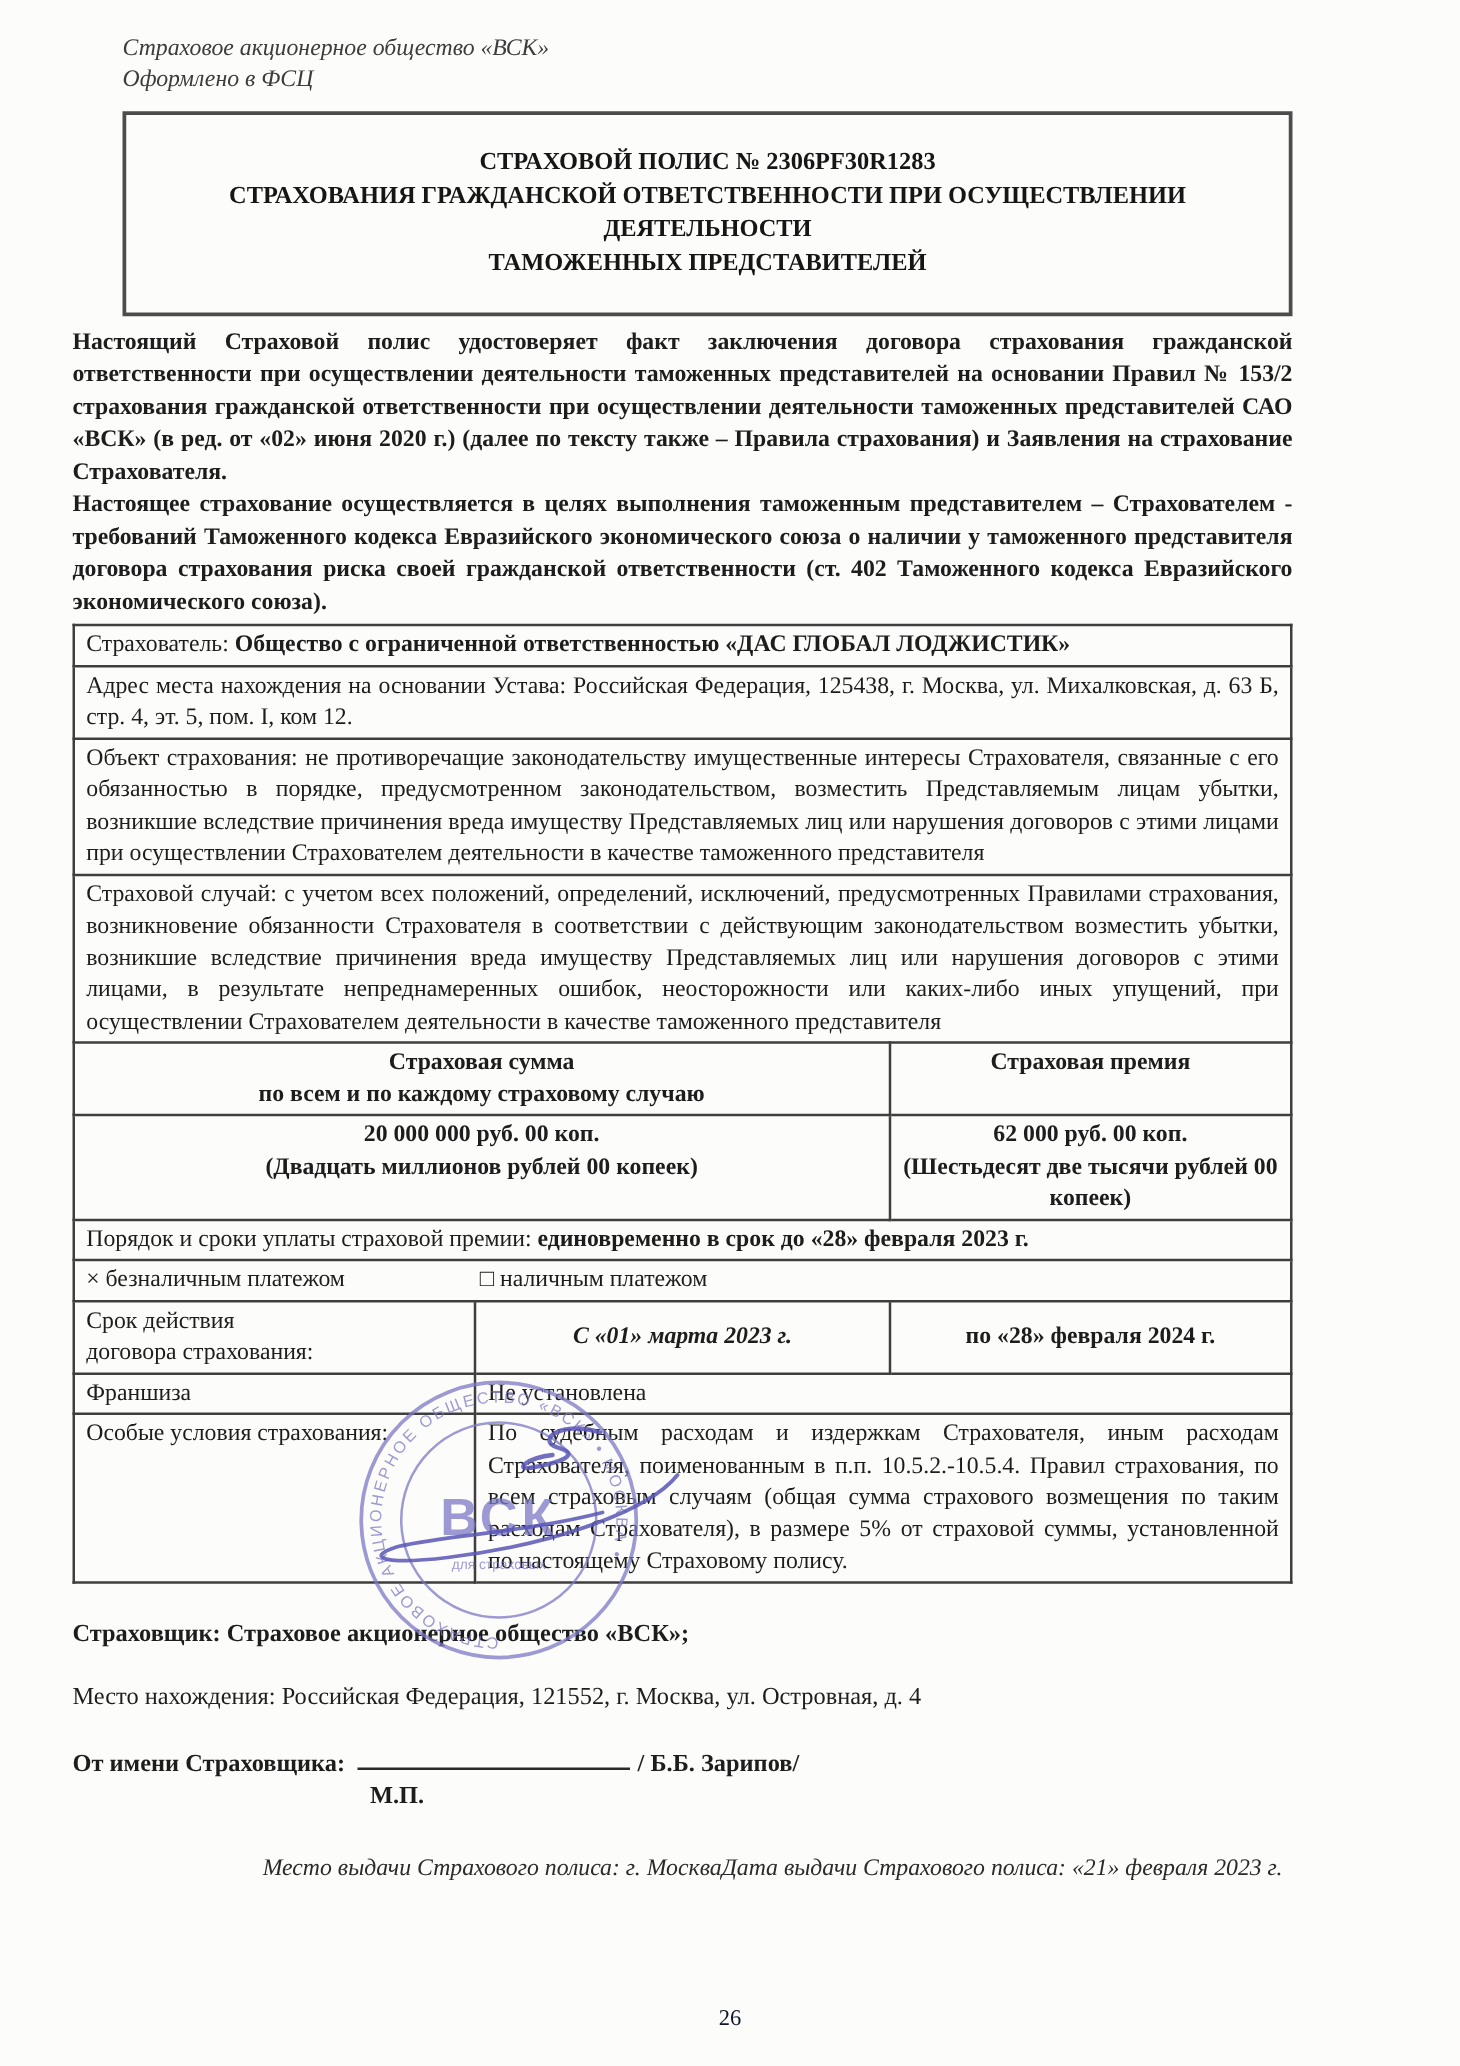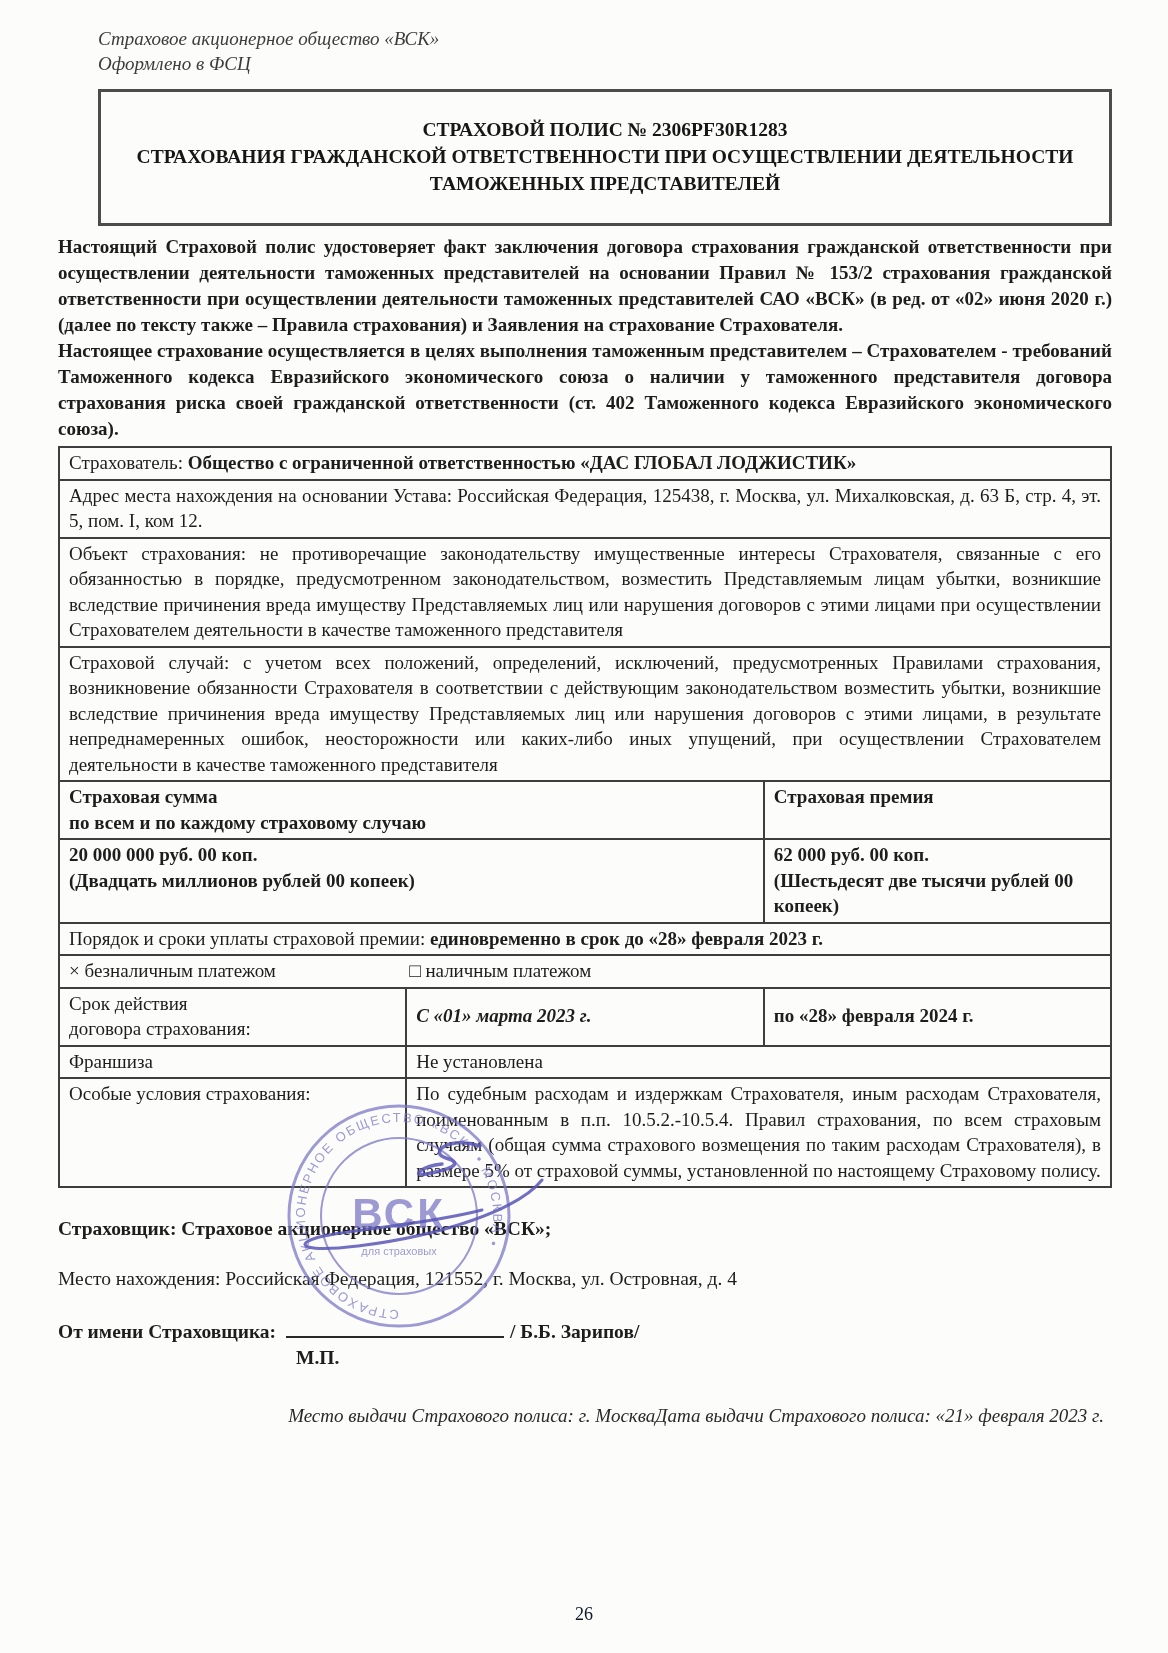--- a/index.html
+++ b/index.html
@@ -4,21 +4,21 @@
 <style>
   html,body{margin:0;padding:0;}
   body{
     width:1168px;height:1653px;
     background:#fcfcfa;
     font-family:"Liberation Serif", serif;
     color:#1d1d1d;
     position:relative;
     overflow:hidden;
   }
-  .doc{position:absolute;left:58px;top:0;width:1054px;}
+  .doc{position:absolute;left:58px;top:0;width:976px;}
   .corp-header{
     margin:26px 0 0 40px;
     font-style:italic;
     font-size:19px;line-height:25px;
     color:#3c3c3c;
   }
   .title-box{
     border:3px solid #4c4c4c;
     margin-top:13px;
     padding:24px 14px 26px 14px;
@@ -41,21 +41,21 @@
     margin-top:4px;
   }
   table.policy td{
     border:2px solid #3e3e3e;
     padding:2px 9px 3px 9px;
     font-size:19px;line-height:25.5px;
     vertical-align:top;
   }
   .lbl{font-weight:normal;}
   .just{text-align:justify;}
-  .ctr{text-align:left;}
+  .ctr{text-align:center;}
   .bold{font-weight:bold;}
   .pay-opt1{display:inline-block;width:32.5%;}
   .col-term1{width:33%;}
   .col-term2{width:34%;}
   .footer-block{margin-top:30px;font-size:19.5px;}
   .insurer-line{font-weight:bold;}
   .location-line{margin-top:28px;}
   .onbehalf-line{margin-top:26px;font-weight:bold;}
   .sig-slot{
     display:inline-block;width:218px;height:1em;

